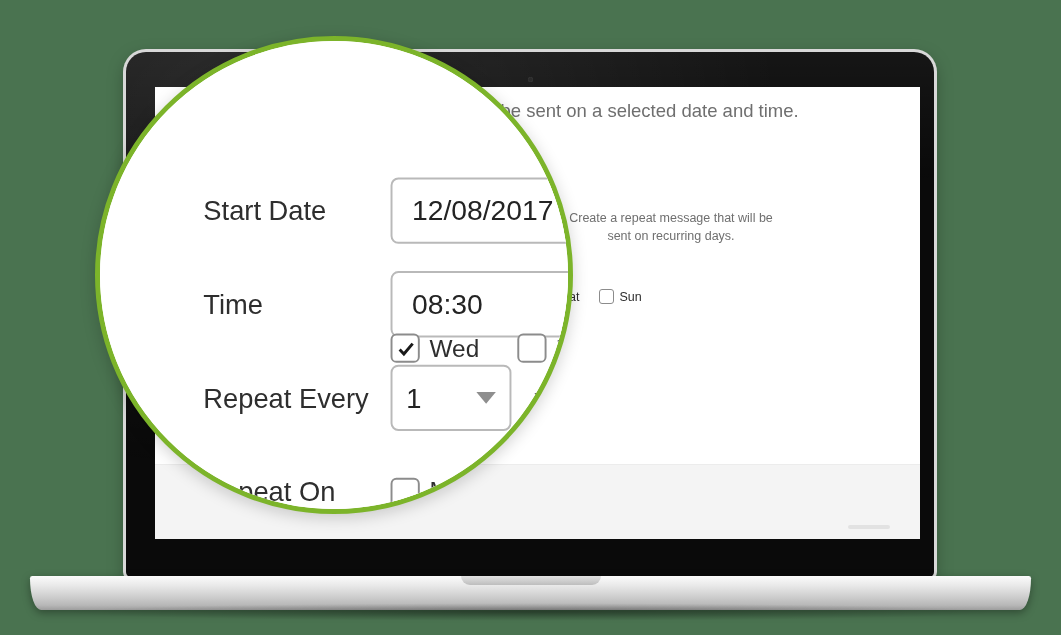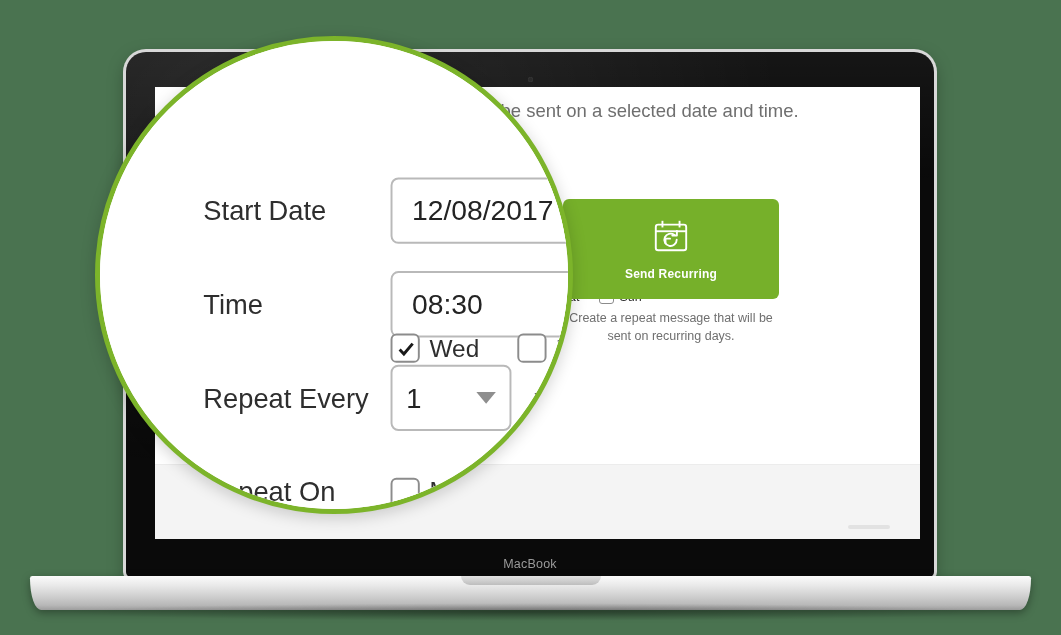--- a/index.html
+++ b/index.html
@@ -335,21 +335,20 @@
   }
 </style>
 </head>
 <body>
 
 <div id="laptop">
 
   <div class="lid">
     <div class="lid-inner-sheen"></div>
     <div class="camera-dot"></div>
-    <div class="bezel-label">MacBook</div>
 
     <div class="screen">
       <div class="page" id="page-root">
 
         <div class="footer-strip"></div>
 
         <div class="intro">Schedule your message to be sent on a selected date and time.</div>
 
         <div class="form-col">
 
@@ -434,32 +433,20 @@
           </div>
           <div class="cb-group">
             <span class="cb">
               
             </span>
             <span>Sun</span>
           </div>
         </div>
 
         <div class="right-col">
-          <div class="send-btn">
-            <svg class="btn-icon" viewBox="0 0 40 40">
-              <rect x="4" y="8" width="32" height="27" rx="2.5" fill="none" stroke="#ffffff" stroke-width="2"></rect>
-              <line x1="4" y1="15" x2="36" y2="15" stroke="#ffffff" stroke-width="2"></line>
-              <line x1="11" y1="4" x2="11" y2="11" stroke="#ffffff" stroke-width="2"></line>
-              <line x1="29" y1="4" x2="29" y2="11" stroke="#ffffff" stroke-width="2"></line>
-              <path d="M26 24 a6.5 6.5 0 1 1 -2.6 -5.2" fill="none" stroke="#ffffff" stroke-width="2" stroke-linecap="round"></path>
-              <path d="M26.2 14.6 L26.2 19.4 L21.4 19.4" fill="none" stroke="#ffffff" stroke-width="2" stroke-linecap="round" stroke-linejoin="round"></path>
-              <path d="M14.2 27.6 L14.2 22.8 L19 22.8" fill="none" stroke="#ffffff" stroke-width="2" stroke-linecap="round" stroke-linejoin="round"></path>
-            </svg>
-            <div class="btn-label">Send Recurring</div>
-          </div>
           <div class="btn-desc">Create a repeat message that will be sent on recurring days.</div>
         </div>
 
 
       </div>
     </div>
   </div>
 
   <div class="base"></div>
   <div class="base-shadow"></div>

